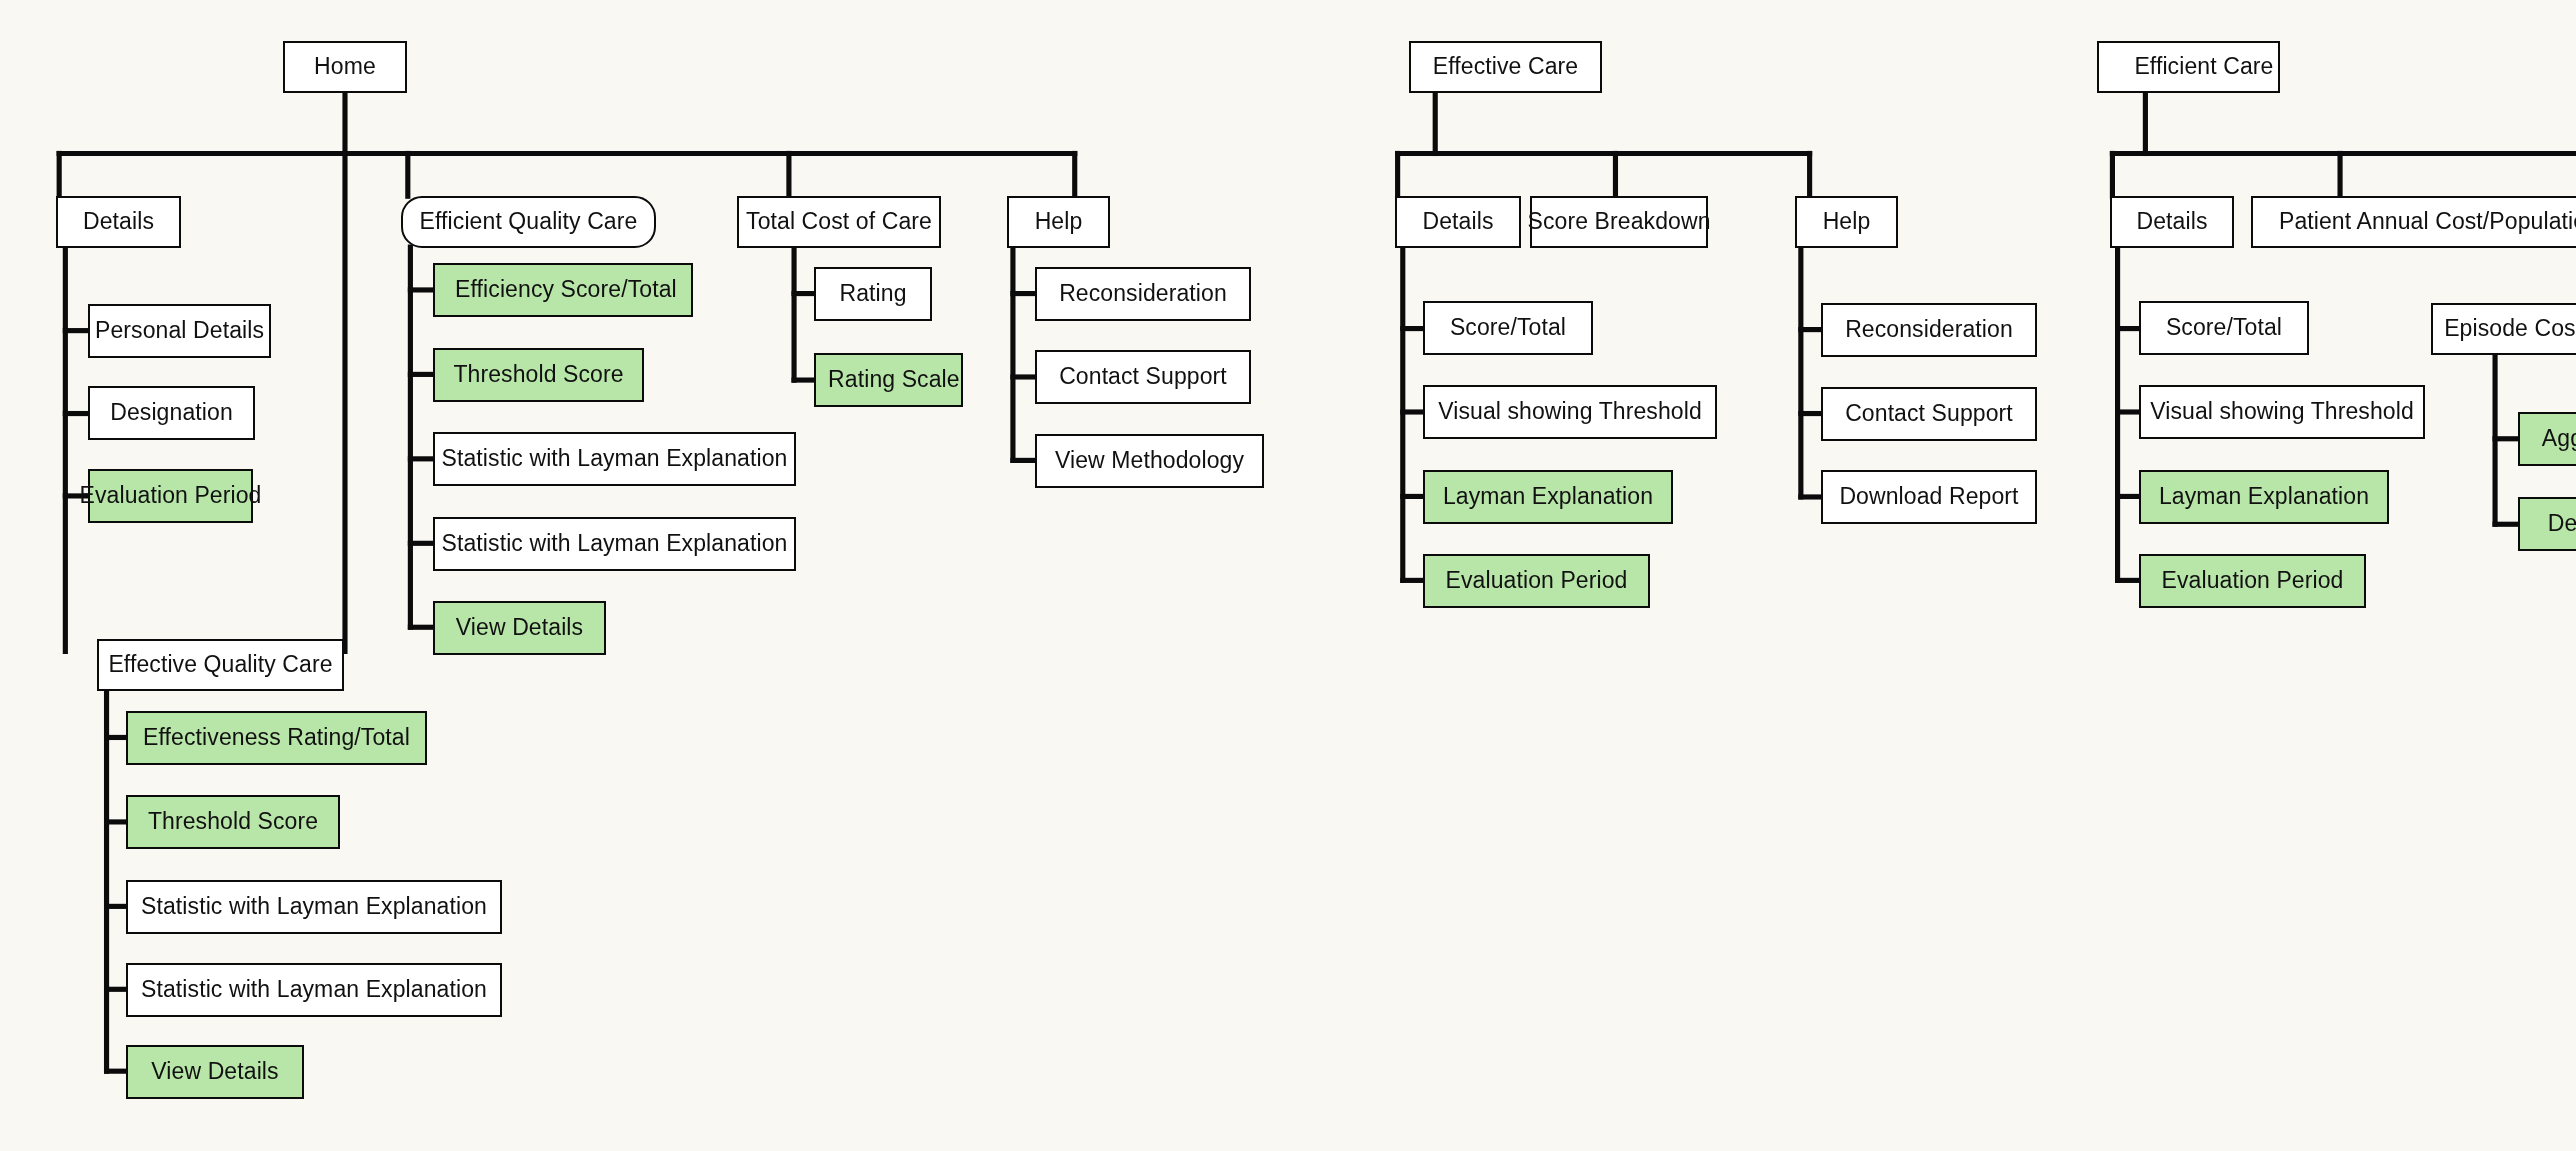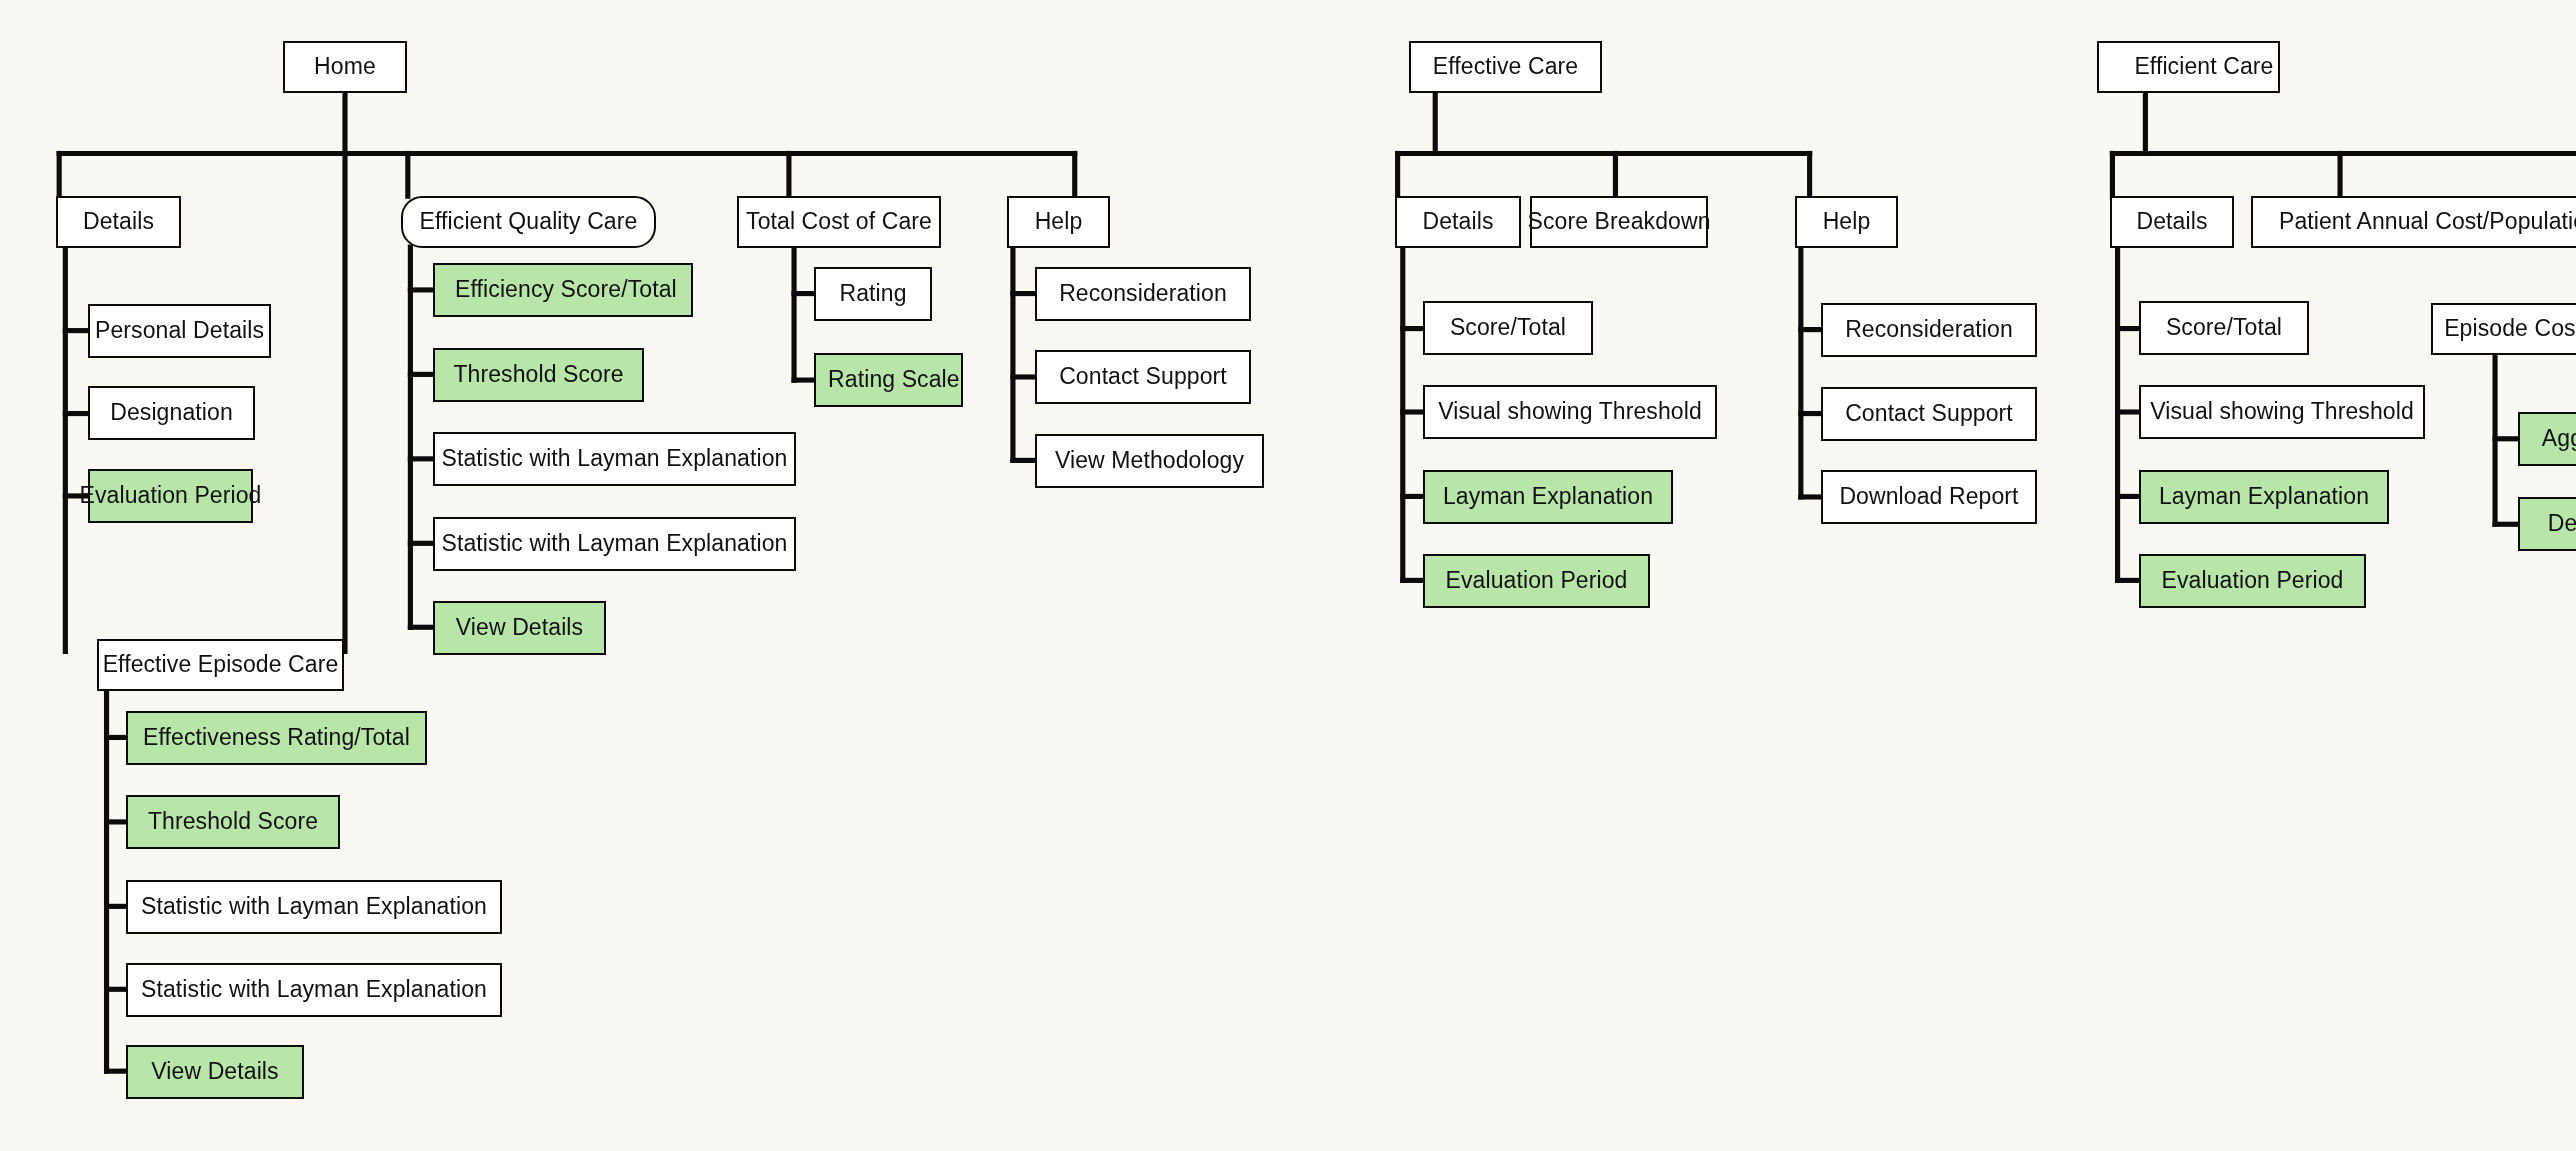--- a/index.html
+++ b/index.html
@@ -199,21 +199,21 @@
     <span class="lbl">Reconsideration</span>
   </div>
   <div class="node" style="left:1035px; top:350px; width:216px; height:54px;">
     <span class="lbl">Contact Support</span>
   </div>
   <div class="node" style="left:1035px; top:434px; width:229px; height:54px;">
     <span class="lbl">View Methodology</span>
   </div>
 
   <div class="node" style="left:97px; top:639px; width:247px; height:52px;">
-    <span class="lbl">Effective Episode Care</span>
+    <span class="lbl">Effective Quality Care</span>
   </div>
   <div class="node green" style="left:126px; top:711px; width:301px; height:54px;">
     <span class="lbl">Effectiveness Rating/Total</span>
   </div>
   <div class="node green" style="left:126px; top:795px; width:214px; height:54px;">
     <span class="lbl">Threshold Score</span>
   </div>
   <div class="node" style="left:126px; top:880px; width:376px; height:54px;">
     <span class="lbl">Statistic with Layman Explanation</span>
   </div>

